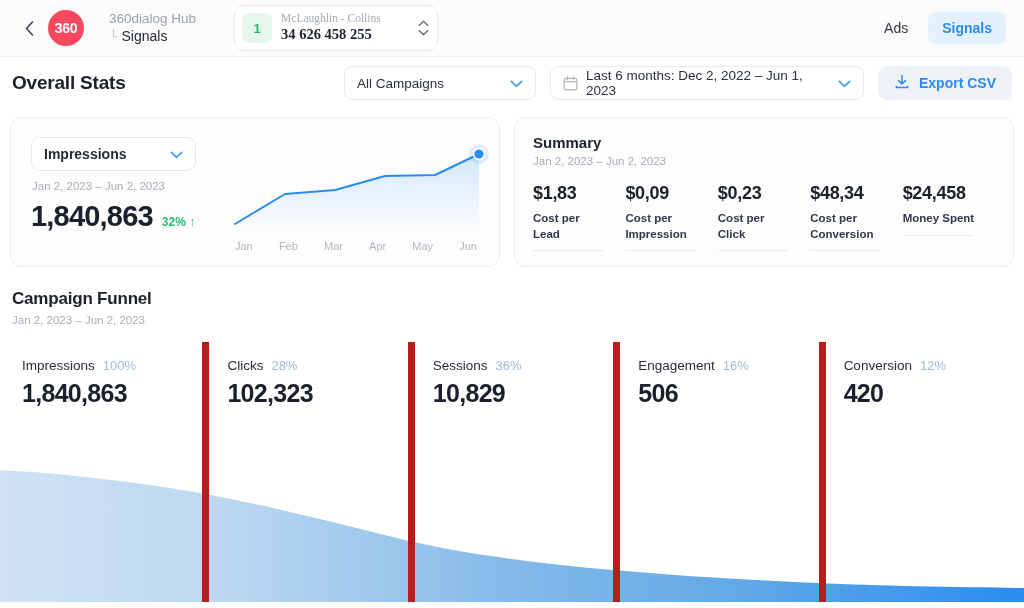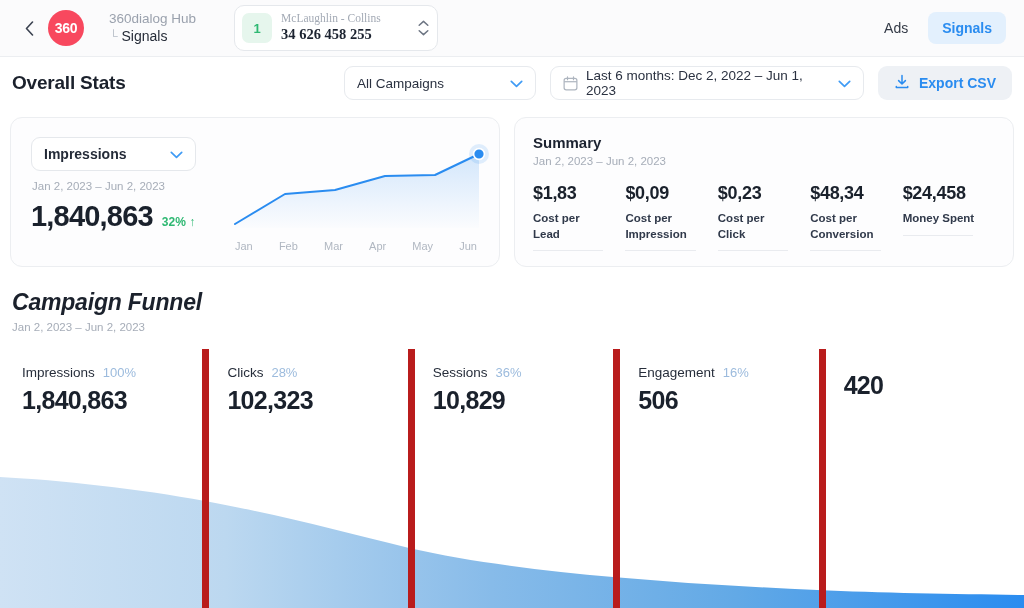--- a/index.html
+++ b/index.html
@@ -133,21 +133,21 @@
   .sum-cell { flex: 1; padding-right: 12px; }
   .sum-val { font-size: 18px; font-weight: bold; color: #1a212c; letter-spacing: -0.3px;}
   .sum-lbl {
     font-size: 11.5px; font-weight: bold; color: #30394a; margin-top: 7px;
     line-height: 1.35; max-width: 74px;
   }
   .sum-rule { border-bottom: 1px solid #e9ebef; margin-top: 8px; margin-right: 10px;}
 
   
   .funnel-head { padding: 22px 12px 0 12px; }
-  .funnel-title { font-size: 23px; font-weight: bold; color: #1b212c; letter-spacing: -0.2px; font-style: italic;}
+  .funnel-title { font-size: 17px; font-weight: bold; color: #1b212c; letter-spacing: -0.2px;}
   .funnel-date { font-size: 11.5px; color: #a6adb8; margin-top: 5px; }
 
   .funnel-wrap {
     position: relative; margin-top: 16px;
     height: 260px; width: 1024px;
   }
   .funnel-cols { position: absolute; inset: 0; display: flex; }
   .funnel-col {
     flex: 1; border-left: 7px solid #b91c1c; padding: 16px 0 0 18px;
     position: relative;
@@ -368,16 +368,20 @@
       <div class="fc-val">10,829</div>
     </div>
     <div class="funnel-col">
       <div class="fc-head">
         <span class="fc-name">Engagement</span>
         <span class="fc-pct">16%</span>
       </div>
       <div class="fc-val">506</div>
     </div>
     <div class="funnel-col">
+      <div class="fc-head">
+        <span class="fc-name">Conversion</span>
+        <span class="fc-pct">12%</span>
+      </div>
       <div class="fc-val">420</div>
     </div>
   </div>
 </div>
 
 </body></html>

